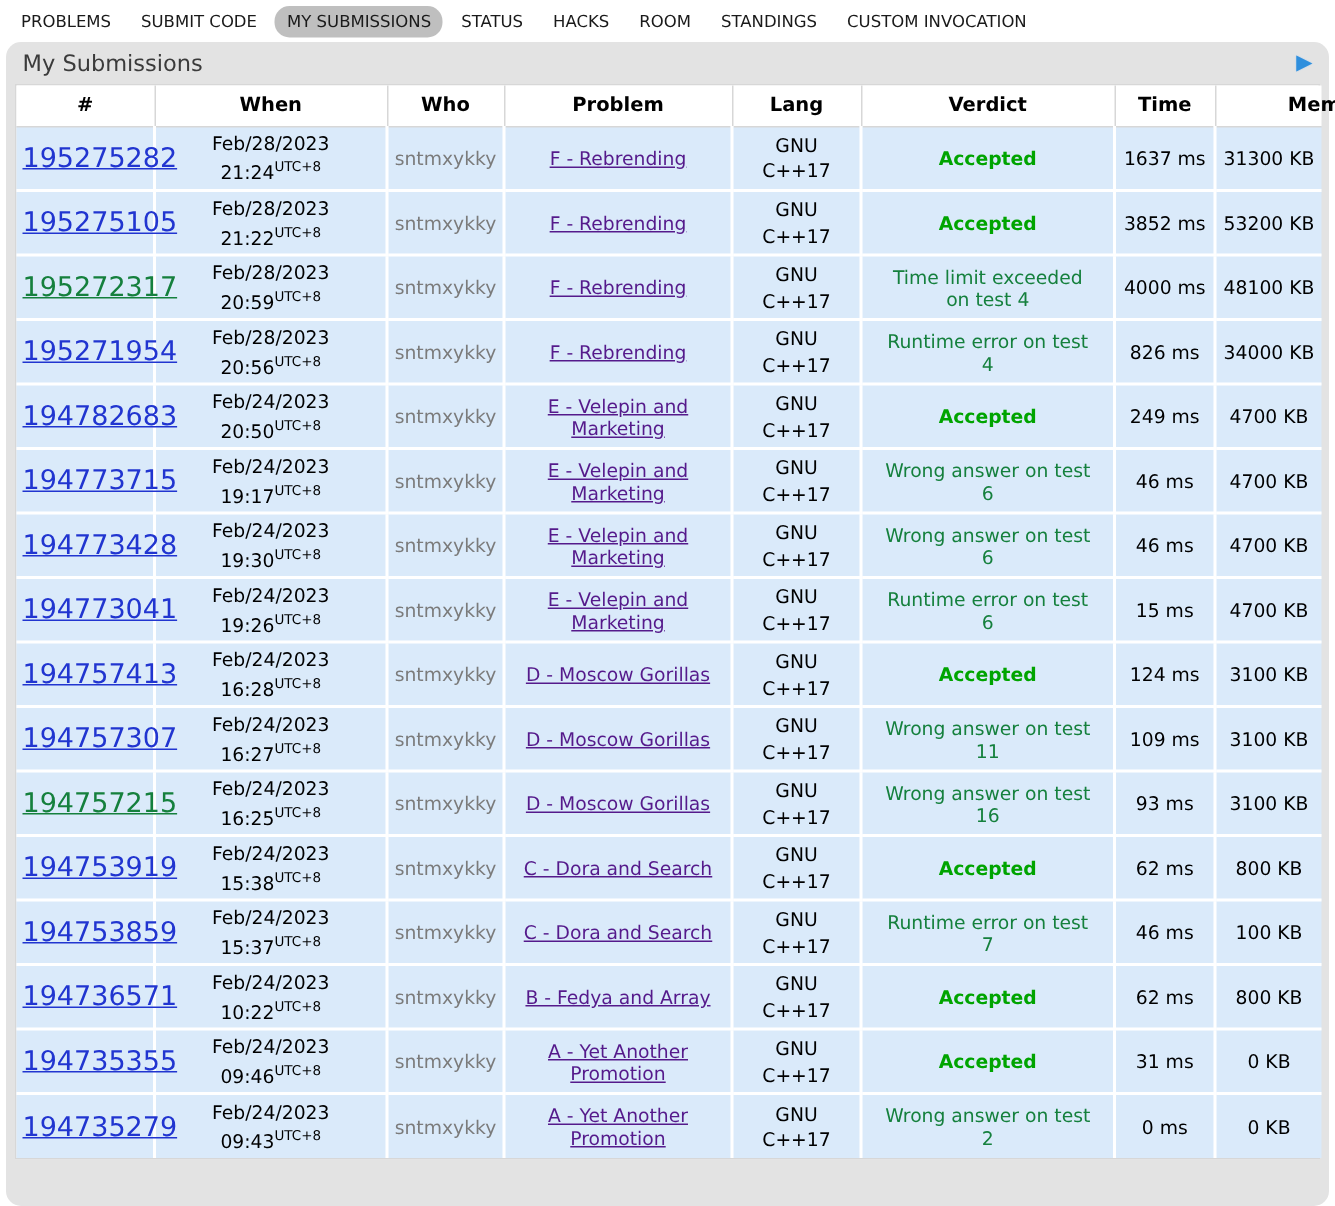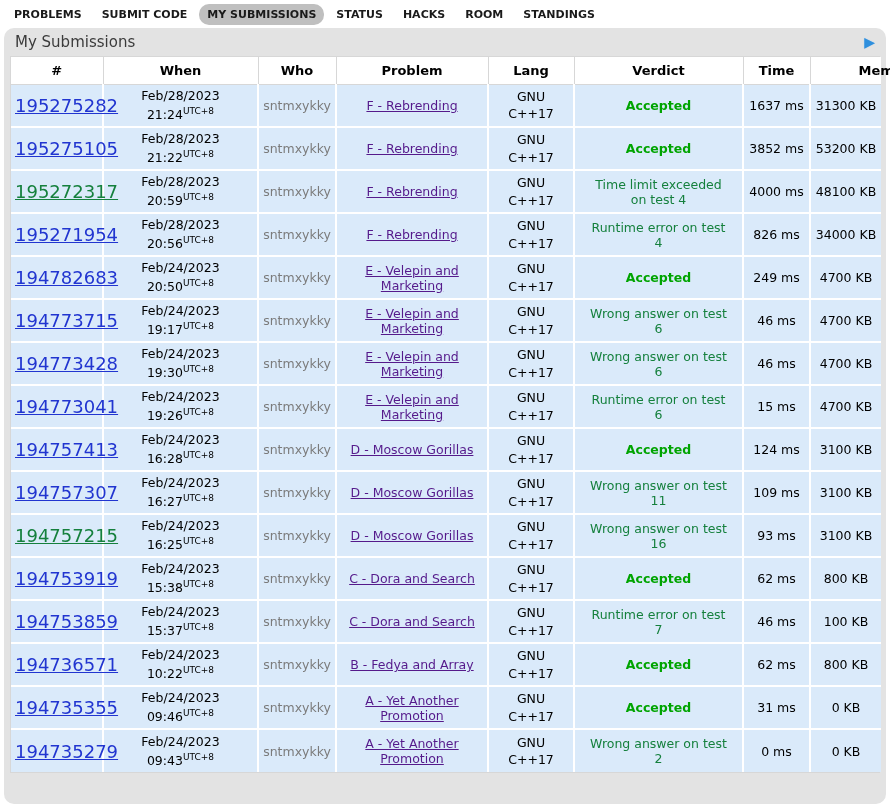--- a/index.html
+++ b/index.html
@@ -9,21 +9,21 @@
     background: #ffffff;
     font-family: "DejaVu Sans", "Liberation Sans", sans-serif;
     overflow: hidden;
   }
   
   .topnav {
     display: flex; align-items: center;
     height: 28px; padding-left: 6px;
   }
   .nav-item {
-    font-size: 11px; font-weight: bold; color: #1a1a1a;
+    font-size: 11px; font-weight: normal; color: #1a1a1a;
     padding: 4px 8px; margin-right: 4px;
     border-radius: 10px; cursor: pointer; white-space: nowrap; text-align: right;
   }
   .nav-item.active { background: #bfbfbf; }
   
   .container {
     margin: 0 4px; background: #e3e3e3;
     border-radius: 10px;
     padding: 0 6px 6px 6px;
     height: 776px;
@@ -87,20 +87,23 @@
     <span>STATUS</span>
   </div>
     <div class="nav-item">
     <span>HACKS</span>
   </div>
     <div class="nav-item">
     <span>ROOM</span>
   </div>
     <div class="nav-item">
     <span>STANDINGS</span>
+  </div>
+    <div class="nav-item">
+    <span>CUSTOM INVOCATION</span>
   </div>
   </div>
 
 <div class="container">
   <div class="caption">
     <span>My Submissions</span>
     <span class="arrow">▶</span>
   </div>
   <div class="panel">
     <table>

